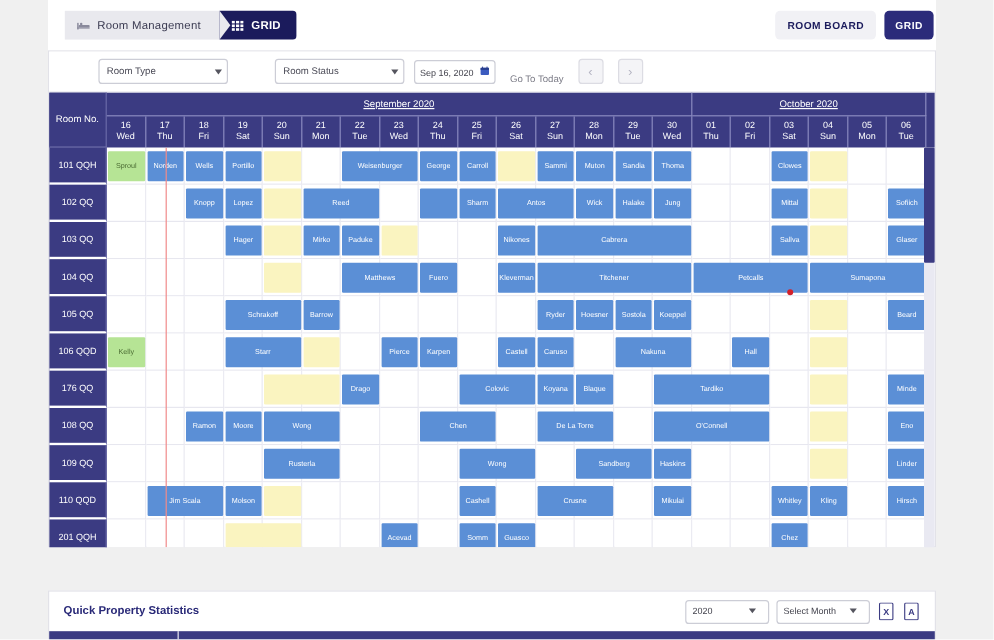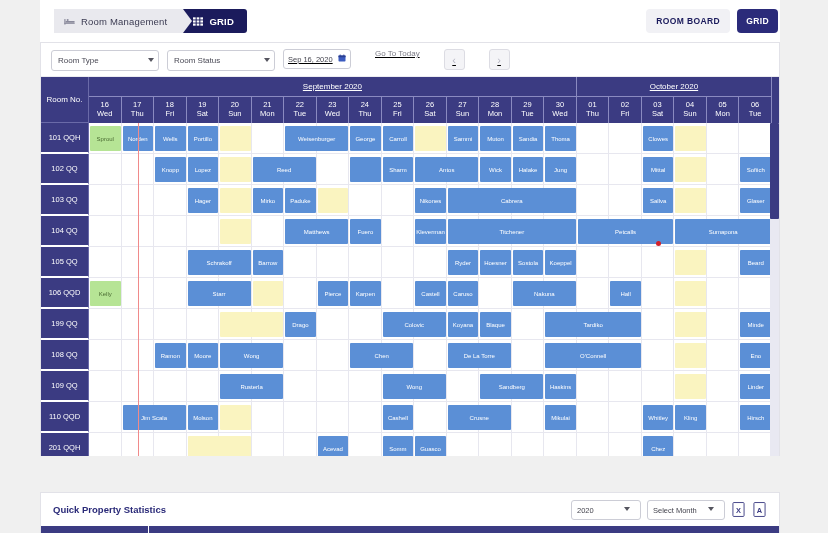--- a/index.html
+++ b/index.html
@@ -61,31 +61,31 @@
     height: 34px; display: flex; align-items: center; padding: 0 10px;
     border-bottom: 1px solid #ececf1; background:#fff;
   }
   .sel {
     appearance: none; -webkit-appearance: none;
     width: 108px; height: 21px; font-size: 8px; color: #4a4a56;
     border: 1px solid #cccdd6; border-radius: 3px; background: #fff;
     padding: 0 16px 0 6px; margin-right: 8px;
     font-family: "Liberation Sans", sans-serif;
   }
-  .selwrap { position: relative; display:inline-block; }
+  .selwrap { position: relative; display:inline-block;margin-left:31px; }
   .selwrap:after {
     content:""; position:absolute; right:13px; top:9px; pointer-events:none;
     border-left:3.5px solid transparent; border-right:3.5px solid transparent;
     border-top:4px solid #55555f;
   }
   .daterange {
     flex: 1; text-align: center; font-size: 12.5px; font-weight: bold;
     color: #2a2a78; letter-spacing: .1px;
   }
-  .rightctl { display: flex; align-items: flex-start; gap: 24px; text-decoration: underline; }
+  .rightctl { display: flex; align-items: flex-end; gap: 12px; }
   .datebox {
     display:flex; align-items:center; justify-content:space-between;
     width: 68px; height: 20px; border: 1px solid #cccdd6; border-radius: 3px;
     font-size: 7.5px; color: #44444e; padding: 0 4px; background:#fff;
   }
   .gototoday { font-size: 8px; color: #7b7b86; }
   .navbtn {
     width: 21px; height: 21px; border: 1px solid #dcdce3; border-radius: 3px;
     background: #f4f4f7; display:flex; align-items:center; justify-content:center;
     color: #b4b4c2; font-size: 11px;
@@ -572,21 +572,21 @@
               <div class="resv reserved" style="left: 228.667px; width: 30.5238px;">Pierce</div>
               <div class="resv reserved" style="left: 261.19px; width: 30.5238px;">Karpen</div>
               <div class="resv reserved" style="left: 326.238px; width: 30.5238px;">Castell</div>
               <div class="resv reserved" style="left: 358.762px; width: 30.5238px;">Caruso</div>
               <div class="resv reserved" style="left: 423.81px; width: 63.0476px;">Nakuna</div>
               <div class="resv reserved" style="left: 521.381px; width: 30.5238px;">Hall</div>
               <div class="resv onhold" style="left: 586.429px; width: 30.5238px;"></div>
             </div>
           </div>
           <div class="grow">
-            <div class="roomcell">199 QQ</div>
+            <div class="roomcell">176 QQ</div>
             <div class="lane">
               <div class="daycellbg" style="left: 0px; width: 32.5238px;"></div>
               <div class="daycellbg" style="left: 32.5238px; width: 32.5238px;"></div>
               <div class="daycellbg" style="left: 65.0476px; width: 32.5238px;"></div>
               <div class="daycellbg" style="left: 97.5714px; width: 32.5238px;"></div>
               <div class="daycellbg" style="left: 130.095px; width: 32.5238px;"></div>
               <div class="daycellbg" style="left: 162.619px; width: 32.5238px;"></div>
               <div class="daycellbg" style="left: 195.143px; width: 32.5238px;"></div>
               <div class="daycellbg" style="left: 227.667px; width: 32.5238px;"></div>
               <div class="daycellbg" style="left: 260.19px; width: 32.5238px;"></div>

